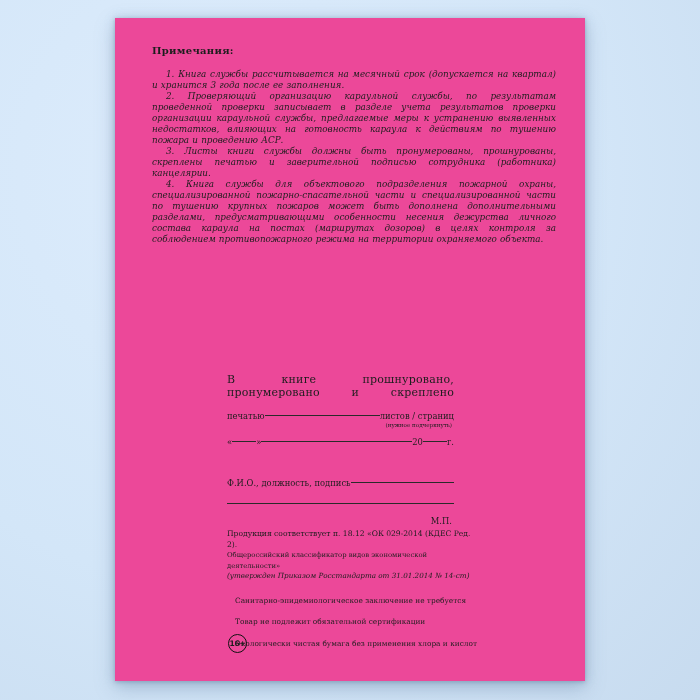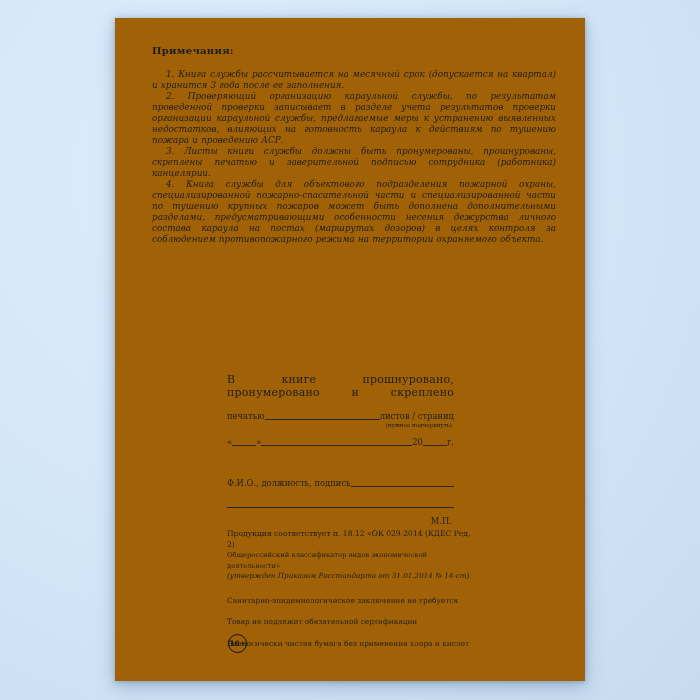--- a/index.html
+++ b/index.html
@@ -4,45 +4,45 @@
 <style>
   html,body{margin:0;padding:0;}
   body{
     width:700px;height:700px;overflow:hidden;
     background:radial-gradient(ellipse at 30% 25%, #ddecfc 0%, #d3e6f8 55%, #c7dbef 100%);
     font-family:"DejaVu Serif", serif;
     color:#1d1d1d;
   }
   .sheet{
     position:absolute;left:115px;top:18px;width:470px;height:663px;
-    background:#a16207;
+    background:#ec4899;
     box-shadow:0 1px 4px rgba(110,140,170,.55), 0 7px 18px rgba(100,130,165,.38), 0 0 10px rgba(120,150,180,.25);
   }
   
   .notes{position:absolute;left:37px;top:27px;width:404px;}
   .notes-title{font-weight:bold;font-size:10px;letter-spacing:.3px;margin-bottom:13px;}
   .note-para{font-style:italic;font-size:8.8px;line-height:11px;text-align:justify;text-indent:14px;word-spacing:.4px;}
   
   .binding{position:absolute;left:112px;top:355px;width:227px;font-size:8.4px;}
   .b-line1{font-size:11px;letter-spacing:.2px;text-align:justify;text-align-last:justify;}
-  .row{display:flex;align-items:flex-end;white-space:nowrap;}
+  .row{display:flex;align-items:center;white-space:nowrap;}
   .ufill{flex:1 1 auto;border-bottom:1px solid #2a2a2a;height:0;margin:0 0 1.5px 0;min-width:8px;}
   .ufix{flex:0 0 auto;border-bottom:1px solid #2a2a2a;height:0;margin:0 0 1.5px 0;}
   .b-line2{margin-top:12px;}
   .hint{font-size:5.6px;text-align:right;padding-right:2px;margin-top:1px;}
   .b-line4{margin-top:9px;}
   .b-line5{margin-top:31px;}
   .b-line6{margin-top:12px;height:9px;}
   .mp{text-align:right;margin-top:7px;padding-right:2px;}
   
   .product{position:absolute;left:112px;top:511px;width:252px;}
   .p1{font-size:7.6px;line-height:10.5px;}
   .p2{font-size:6.8px;line-height:10.5px;}
   .p3{font-size:7.2px;font-style:italic;line-height:10.5px;}
-  .standalone{font-size:7.4px;line-height:10.5px;}
+  .standalone{font-size:7.4px;line-height:10.5px;margin-left:8px;}
   .st1{margin-top:14px;}
   .st2{margin-top:11px;}
   .st3{margin-top:11px;}
   
   .agemark{position:absolute;left:113px;top:616px;display:flex;align-items:flex-start;gap:24px;}
   .badge{
     width:19px;height:19px;border:1.7px solid #111;border-radius:50%;
     display:flex;align-items:center;justify-content:center;
     font-family:"DejaVu Sans", sans-serif;font-weight:bold;font-size:7.5px;letter-spacing:-.3px;
     box-sizing:border-box;

